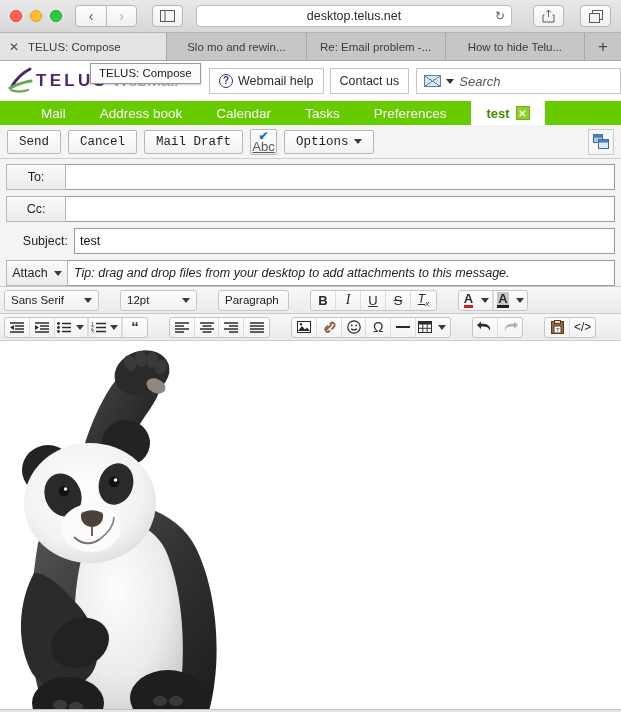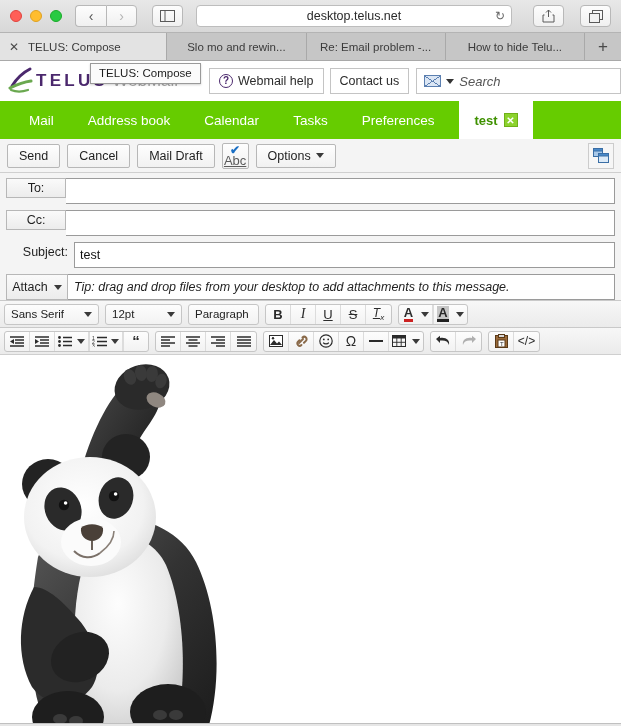--- a/index.html
+++ b/index.html
@@ -127,22 +127,22 @@
       linear-gradient(to bottom left, transparent 48%, #5b7fb0 48%, #5b7fb0 54%, transparent 54%);
   }
   .caret-dn {
     width: 0; height: 0; border-left: 4px solid transparent;
     border-right: 4px solid transparent; border-top: 5px solid #333;
   }
   .search-ph { font-size: 13px; font-style: italic; color: #555; }
 
   
   .greennav {
-    height: 38px; background: #66cc00; display: flex; align-items: stretch;
-    padding-left: 12px; position: relative;
+    height: 24px; background: #66cc00; display: flex; align-items: stretch;
+    padding-left: 24px; position: relative;
   }
   .gitem {
     display: flex; align-items: center; padding: 0 17px;
     color: #ffffff; font-size: 13.5px;
   }
   .gtab-active {
     display: flex; align-items: center; gap: 6px;
     background: #ffffff; padding: 0 15px; margin-left: 8px;
     color: #3f9100; font-size: 13px; font-weight: bold;
   }
@@ -155,41 +155,41 @@
   
   .actionbar {
     height: 34px; background: #f4f4f4; border-bottom: 1px solid #cfcfcf;
     display: flex; align-items: center; padding: 0 7px; gap: 7px;
   }
   .abtn {
     height: 24px; padding: 0 11px;
     background: linear-gradient(#fefefe,#f1f1f1);
     border: 1px solid #b7b7b7; border-radius: 2px;
     font-size: 12.5px; color: #1f1f1f;
-    display: flex; align-items: center; gap: 5px;
+    display: flex; align-items: center; gap: 5px; font-family: Liberation Mono, monospace;
   }
   .spellbtn {
     width: 27px; height: 26px; background: linear-gradient(#fefefe,#f1f1f1);
     border: 1px solid #b7b7b7; border-radius: 2px;
     display: flex; flex-direction: column; align-items: center; justify-content: center;
     line-height: 1;
   }
   .spell-check { color: #1a6fc4; font-size: 12px; font-weight: bold; margin-bottom: -2px; }
   .spell-abc { font-size: 13px; color: #5a5a5a; text-decoration: underline; }
   .popout {
     margin-left: auto; width: 26px; height: 26px;
     background: #f6f6f6; border: 1px solid #cccccc;
     display: flex; align-items: center; justify-content: center;
   }
 
   
   .fields { background: #f4f4f4; padding: 5px 6px 0 6px; }
   .frow { display: flex; align-items: stretch; margin-bottom: 6px; }
   .flabel {
-    width: 60px; height: 20px; flex: none;
+    width: 60px; height: 26px; flex: none;
     background: linear-gradient(#fafafa,#ececec);
     border: 1px solid #b7b7b7;
     display: flex; align-items: center; justify-content: center;
     font-size: 12.5px; color: #1f1f1f;
   }
   .finput {
     flex: 1; height: 26px; background: #fff;
     border: 1px solid #9a9a9a; border-left: none;
     display: flex; align-items: center; padding: 0 5px;
     font-size: 12.5px; color: #111;
@@ -215,21 +215,21 @@
   
   .tbar {
     height: 27px; background: linear-gradient(#f7f7f7,#ebebeb);
     border-top: 1px solid #c9c9c9;
     display: flex; align-items: center; padding: 0 4px; gap: 0;
   }
   .tgroup {
     display: flex; align-items: center; height: 21px;
     border: 1px solid #c6c6c6; border-radius: 3px;
     background: linear-gradient(#fdfdfd,#f2f2f2);
-    margin-right: 6px; overflow: hidden;
+    margin-right: 21px; overflow: hidden;
   }
   .tsel {
     display: flex; align-items: center; justify-content: space-between;
     height: 100%; padding: 0 6px; font-size: 11.5px; color: #222;
     border-right: 1px solid #d6d6d6;
   }
   .tsel:last-child { border-right: none; }
   .tsel .cd { margin-left: 10px; }
   .cd { width: 0; height: 0; border-left: 4px solid transparent;
         border-right: 4px solid transparent; border-top: 5px solid #3a3a3a; }

